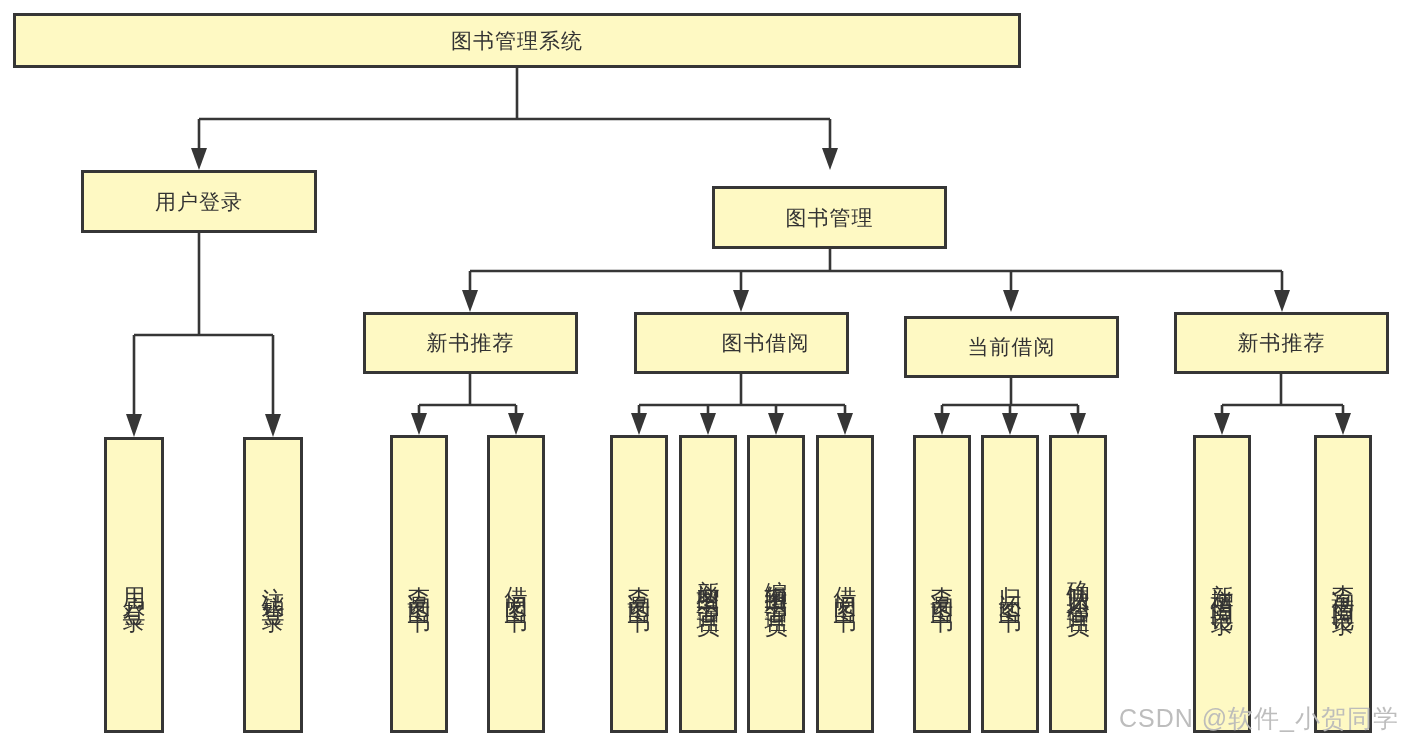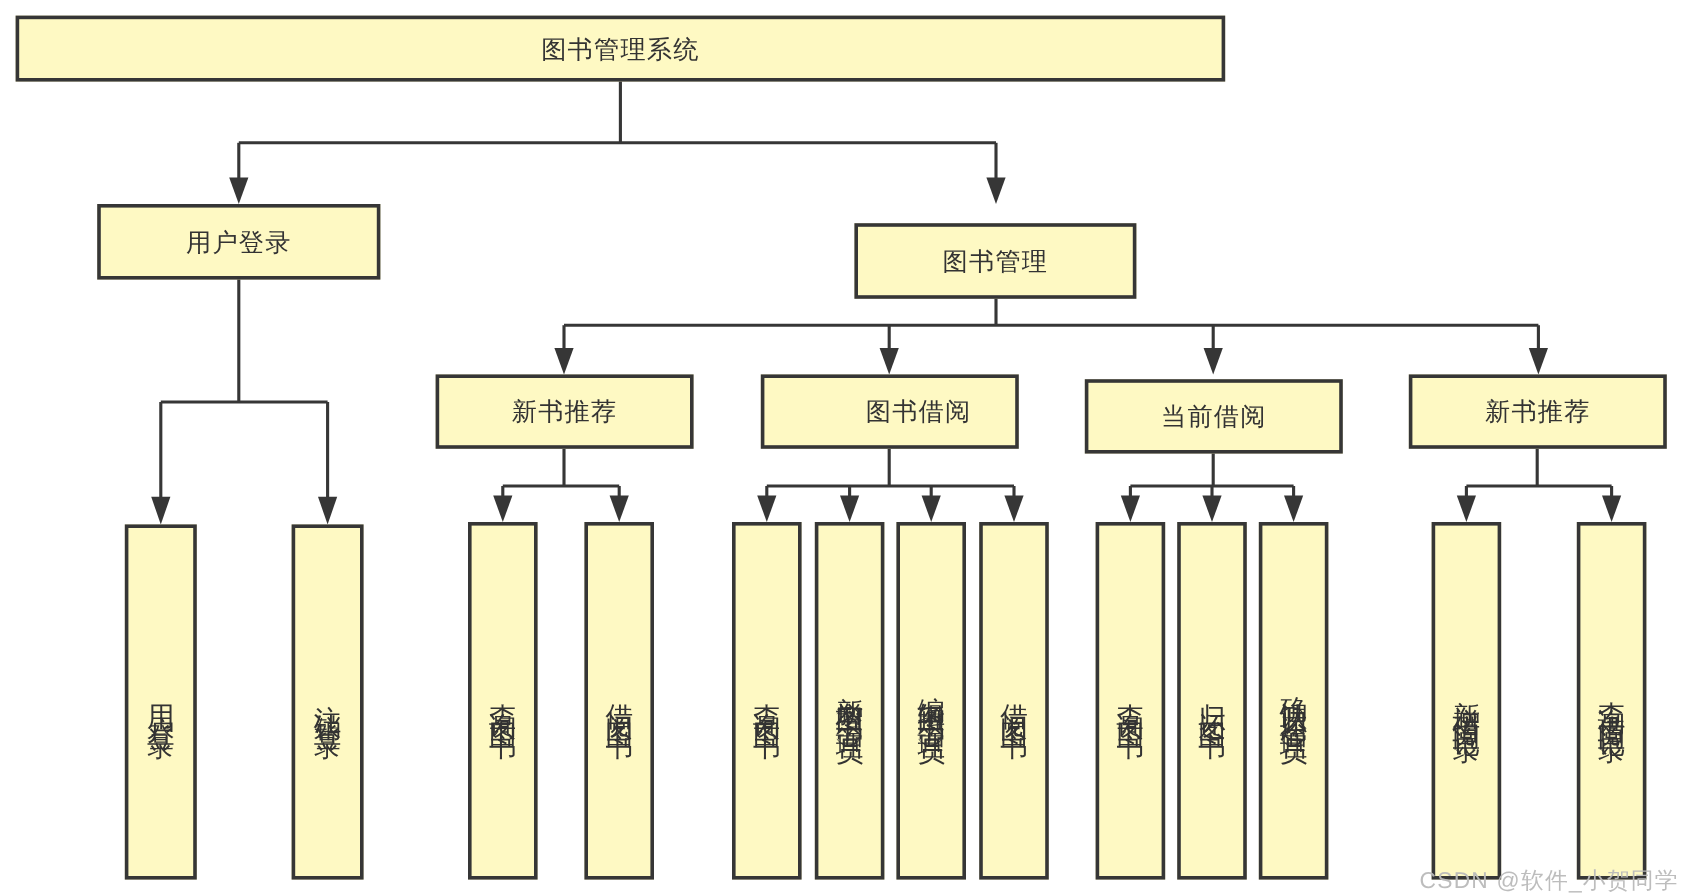--- a/index.html
+++ b/index.html
@@ -35,22 +35,22 @@
     line-height: 1;
     color: #333333;
     white-space: nowrap;
   }
   .sp-a span { letter-spacing: 8px; }
   .sp-b span { letter-spacing: 6px; }
   .sp-c span { letter-spacing: 5px; }
   #watermark {
     position: absolute;
     right: 6px;
-    bottom: 0;
-    font-size: 19px;
+    bottom: 12px;
+    font-size: 25px;
     color: rgba(185, 185, 185, 0.95);
     letter-spacing: 1px;
     z-index: 5;
     white-space: nowrap;
   }
 </style>
 </head>
 <body>
 
 <div id="canvas">

